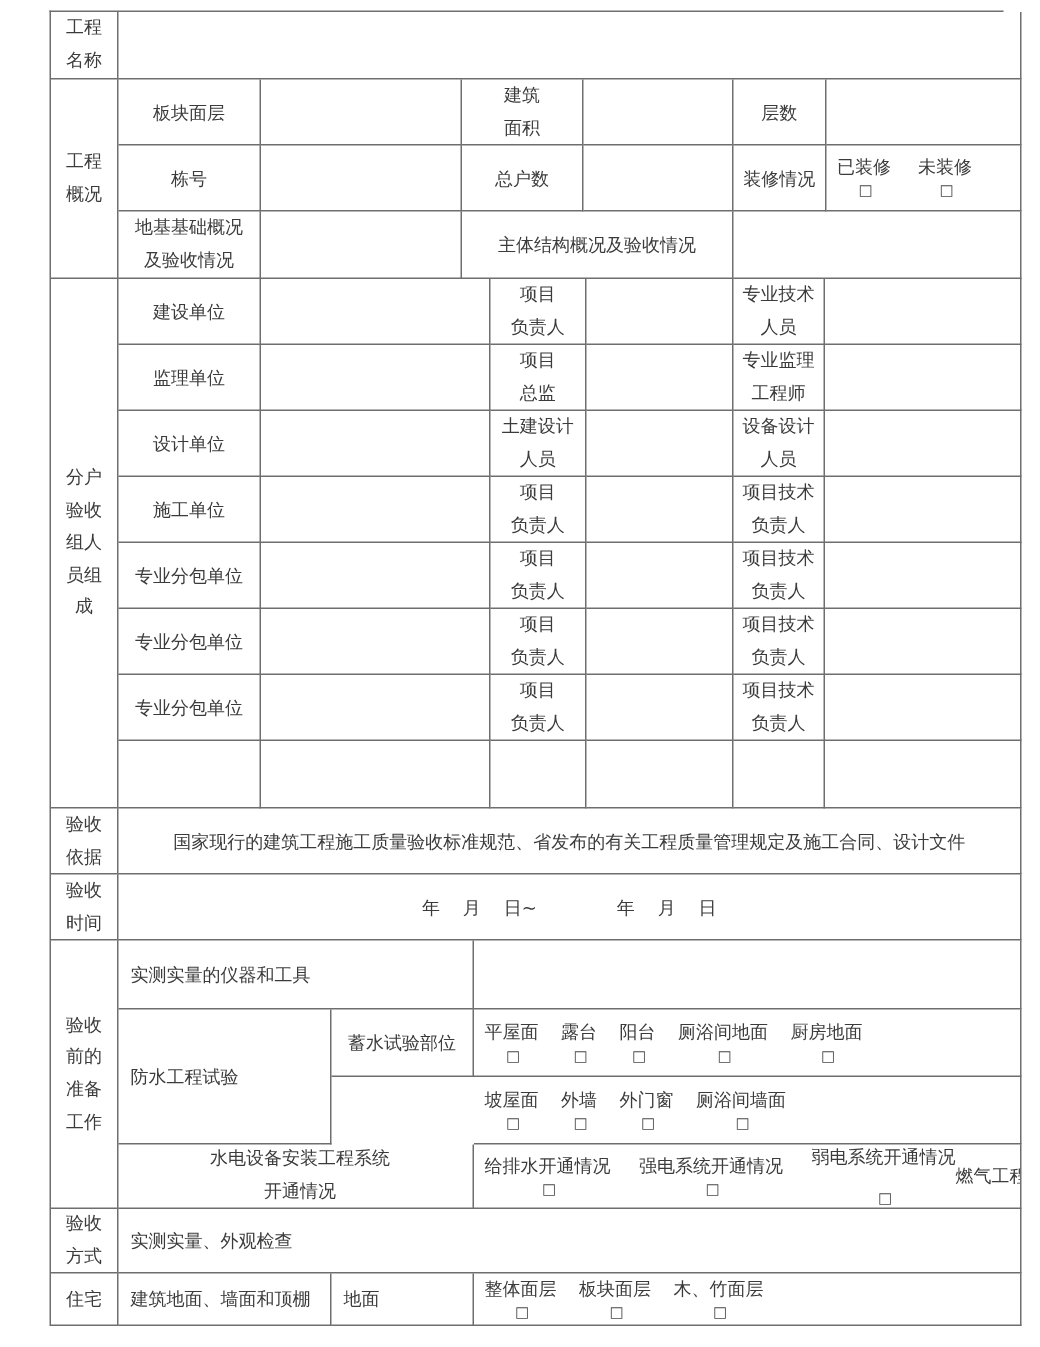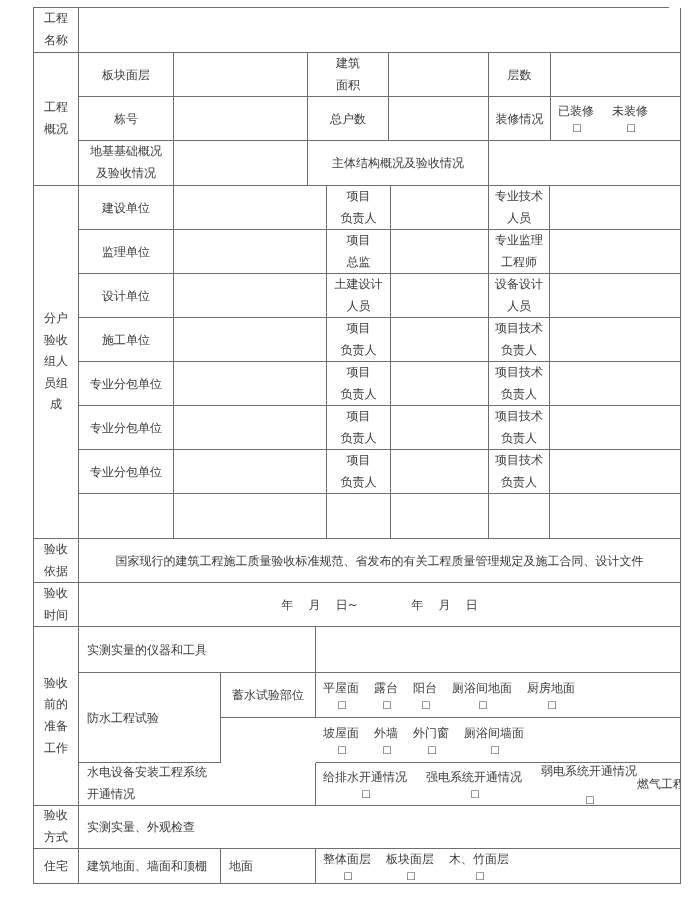--- a/index.html
+++ b/index.html
@@ -265,21 +265,21 @@
       <span class="opt">
         <span>外门窗</span>
         <span class="box">□</span>
       </span>
       <span class="opt">
         <span>厕浴间墙面</span>
         <span class="box">□</span>
       </span>
     </div>
 
-    <div class="cell stack lft" style="grid-column:2/4;grid-row:4;align-items:flex-start">
+    <div class="cell stack lft" style="grid-column:2/4;grid-row:4;align-items:center">
       <span>水电设备安装工程系统</span>
       <span>开通情况</span>
     </div>
     <div class="cell opts" id="mep-opts" style="grid-column:4;grid-row:4">
       <span class="opt">
         <span>给排水开通情况</span>
         <span class="box">□</span>
       </span>
       <span class="opt">
         <span>强电系统开通情况</span>

